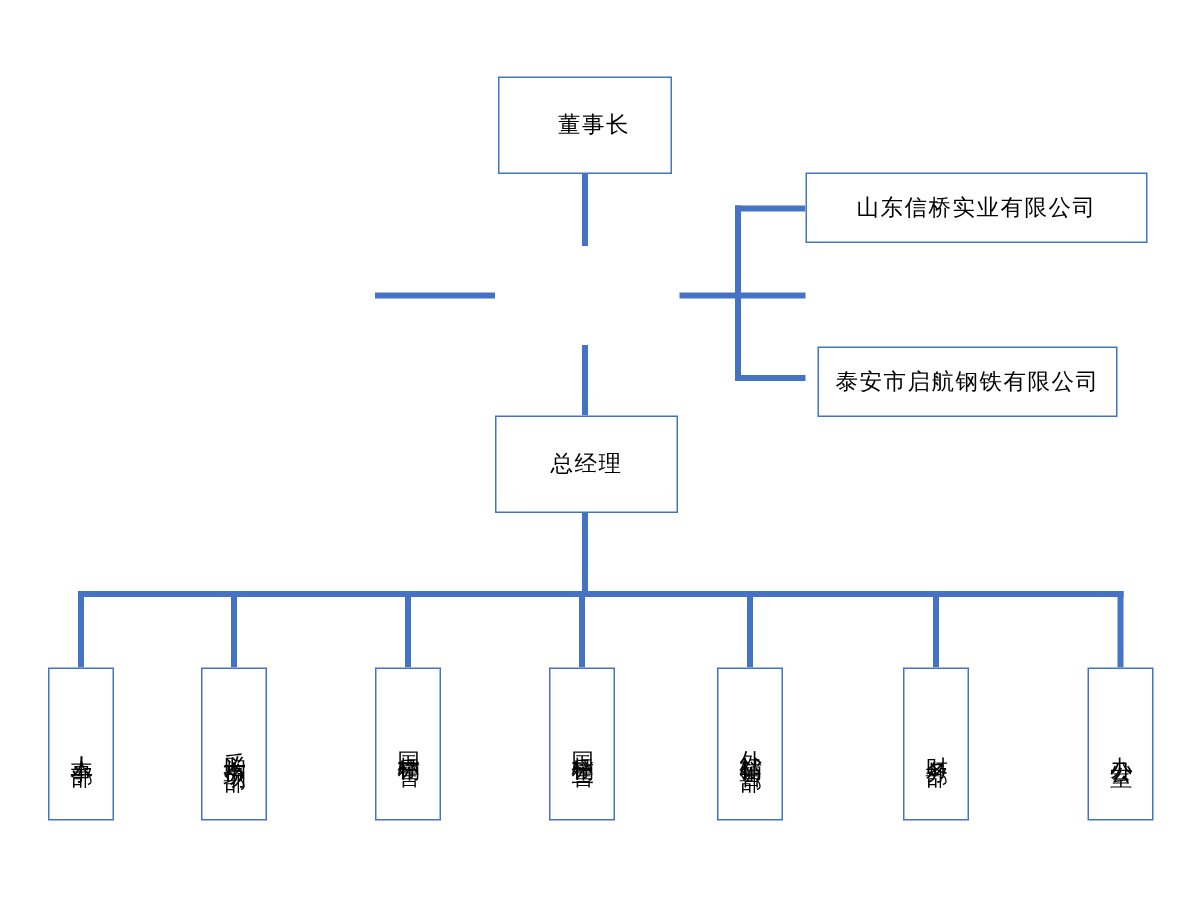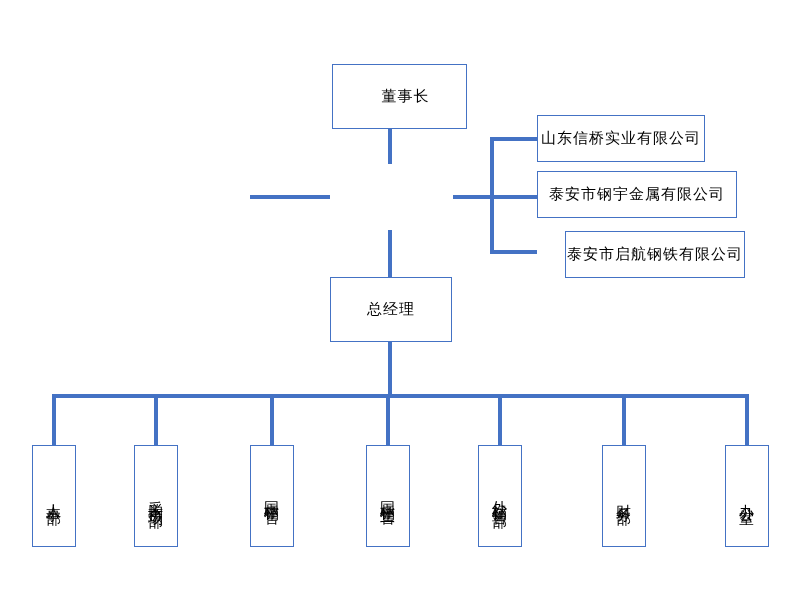--- a/index.html
+++ b/index.html
@@ -33,28 +33,28 @@
     writing-mode: vertical-rl;
     letter-spacing: 3px;
     line-height: 1;
   }
   .line {
     position: absolute;
     background: #4472C4;
     z-index: 1;
   }
   
-  .n-chairman { left: 332px; top: 64px;  width: 135px; height: 65px; padding-left: 12px; }
+  .n-chairman { left: 332px; top: 51px;  width: 116px; height: 65px; padding-left: 12px; }
   .n-board    { left: 124px; top: 164px; width: 126px; height: 65px; }
   .n-hq       { left: 330px; top: 164px; width: 123px; height: 66px; }
   .n-gm       { left: 330px; top: 277px; width: 122px; height: 65px; align-items: center; }
   
-  .n-co1 { left: 537px; top: 115px; width: 168px; height: 47px; }
+  .n-co1 { left: 537px; top: 115px; width: 228px; height: 47px; }
   .n-co2 { left: 537px; top: 171px; width: 200px; height: 47px; }
-  .n-co3 { left: 565px; top: 231px; width: 180px; height: 47px; }
+  .n-co3 { left: 545px; top: 231px; width: 200px; height: 47px; }
   
   .n-d1 { left: 32px;  top: 445px; width: 44px; height: 102px; }
   .n-d2 { left: 134px; top: 445px; width: 44px; height: 102px; }
   .n-d3 { left: 250px; top: 445px; width: 44px; height: 102px; }
   .n-d4 { left: 366px; top: 445px; width: 44px; height: 102px; }
   .n-d5 { left: 478px; top: 445px; width: 44px; height: 102px; }
   .n-d6 { left: 602px; top: 445px; width: 44px; height: 102px; }
   .n-d7 { left: 725px; top: 445px; width: 44px; height: 102px; }
   
   .l-chairman-hq { left: 388px; top: 113px; width: 4px;   height: 51px; }
@@ -99,23 +99,20 @@
   <div class="node n-chairman">
     <span>董事长</span>
   </div>
   <div class="node n-gm">
     <span>总经理</span>
   </div>
 
   <div class="node n-co1">
     <span>山东信桥实业有限公司</span>
   </div>
-  <div class="node n-co2">
-    <span>泰安市钢宇金属有限公司</span>
-  </div>
   <div class="node n-co3">
     <span>泰安市启航钢铁有限公司</span>
   </div>
 
   <div class="node vertical n-d1">
     <span>人事部</span>
   </div>
   <div class="node vertical n-d2">
     <span>采购市场部</span>
   </div>

